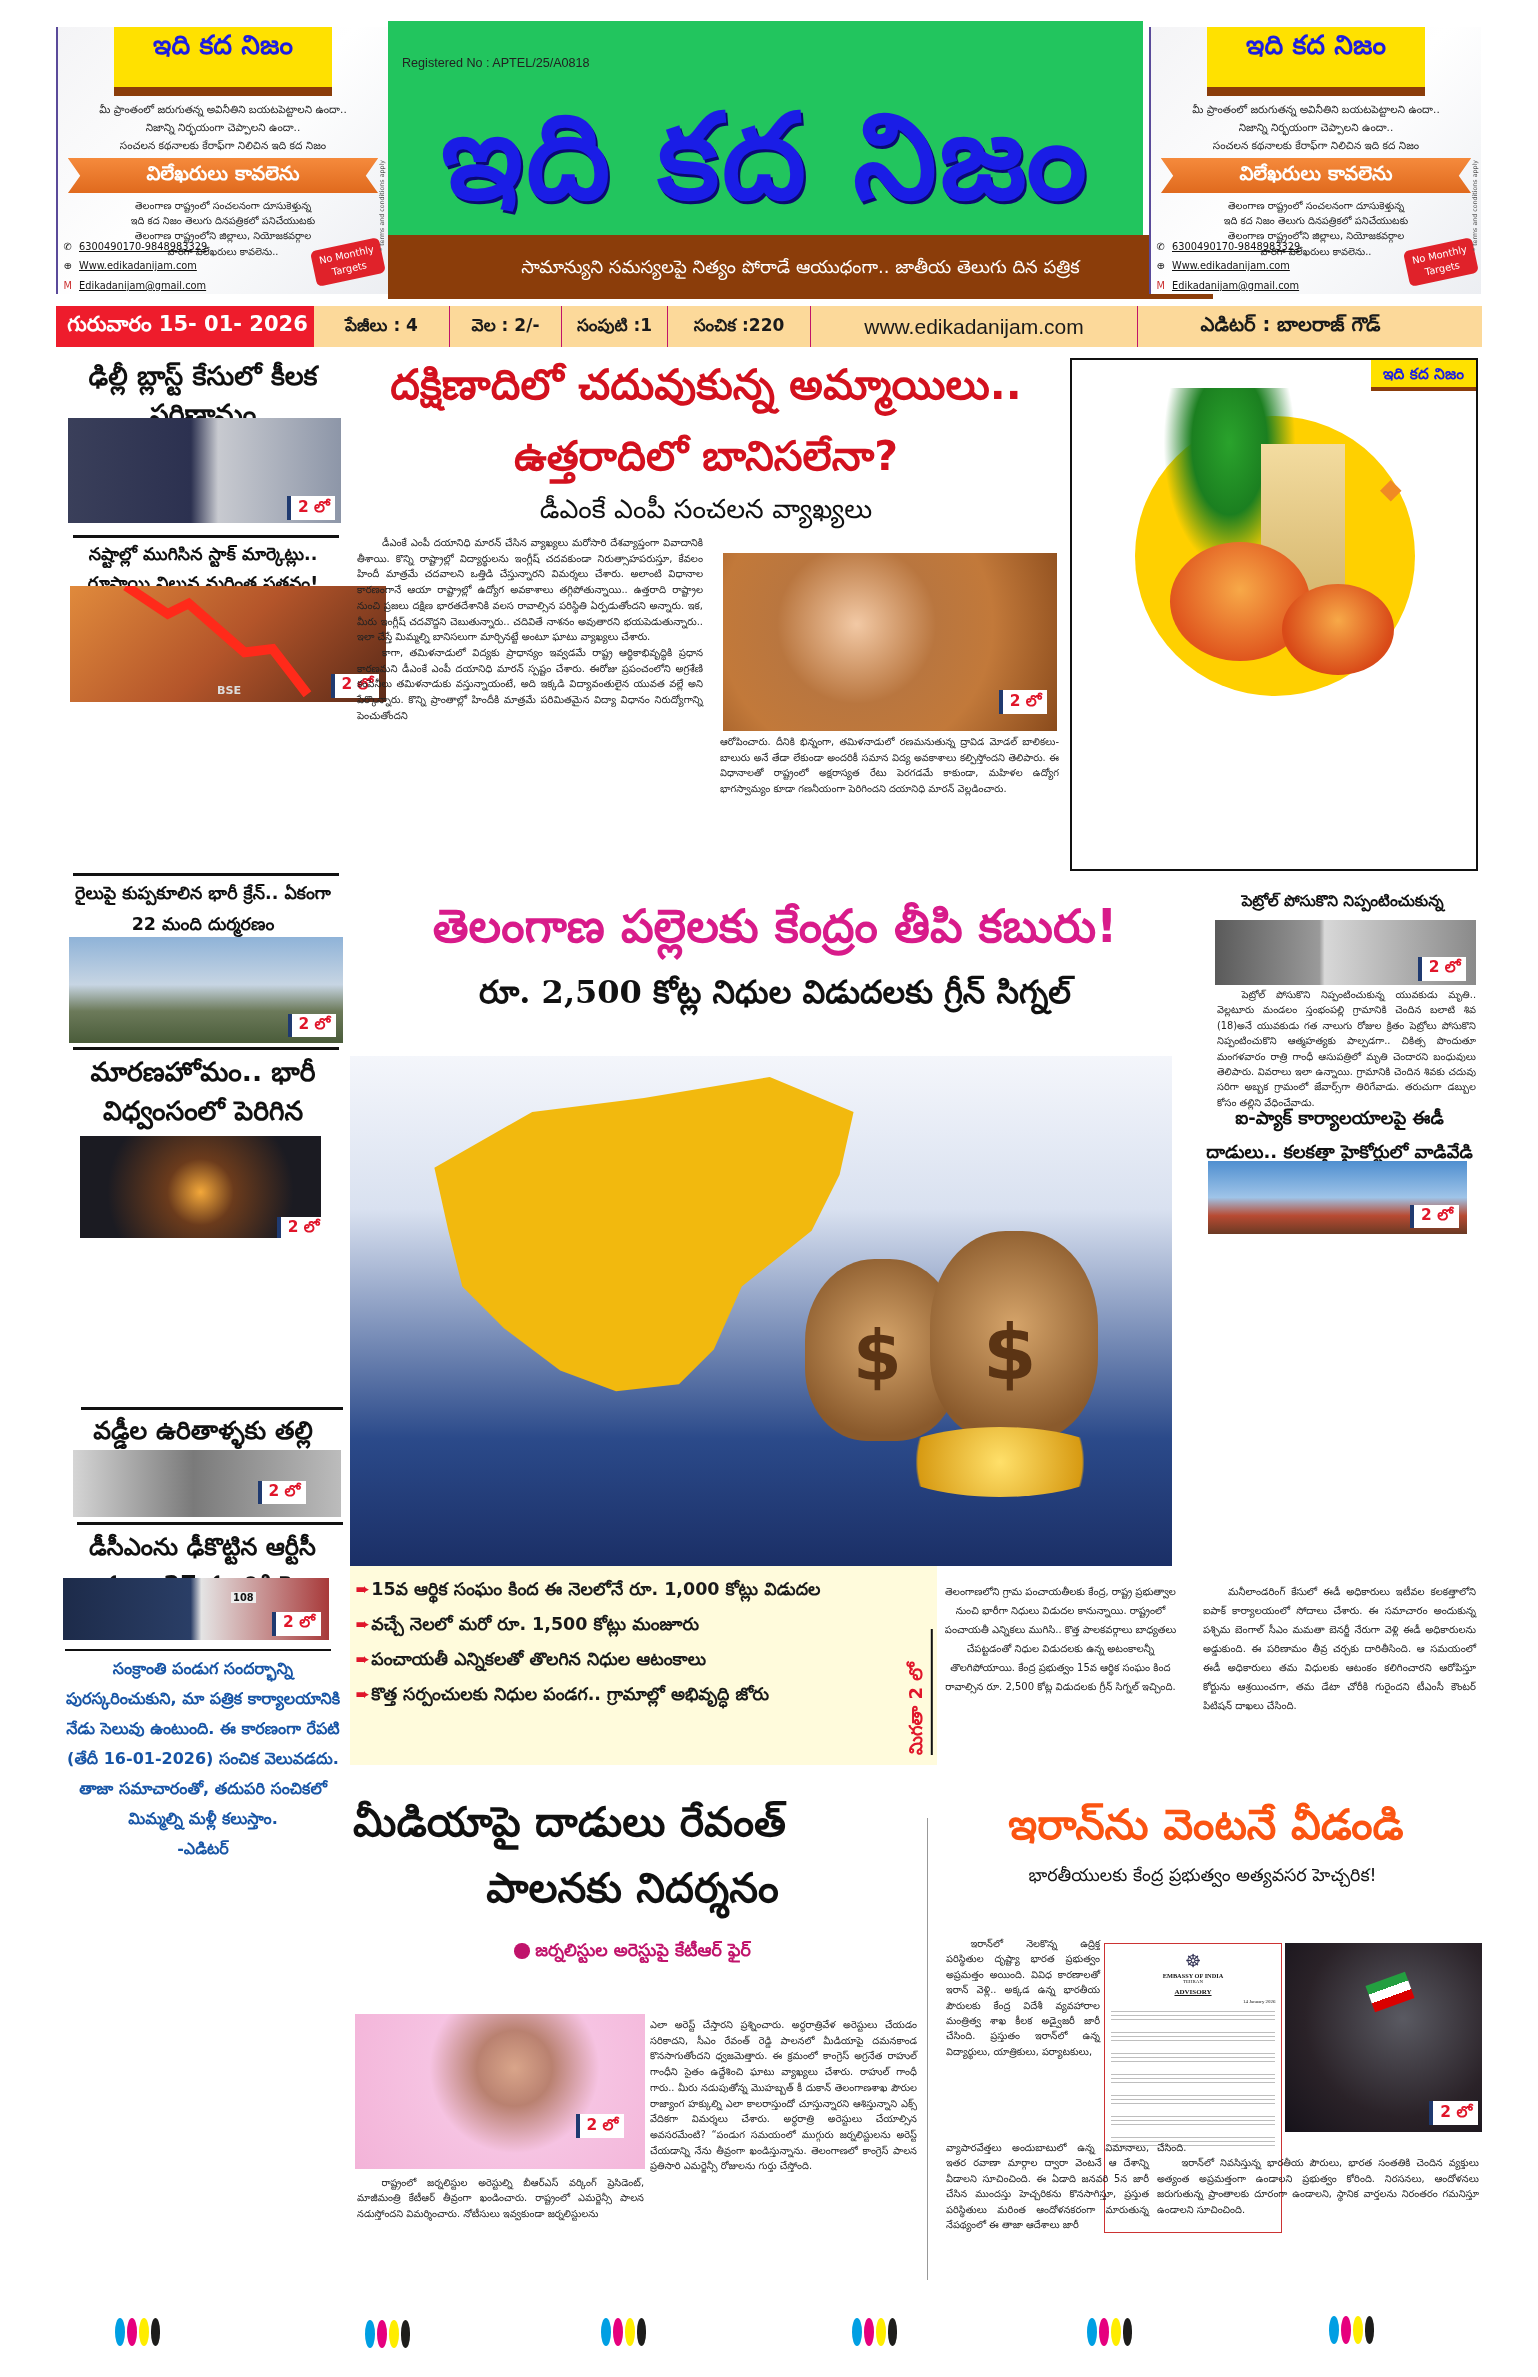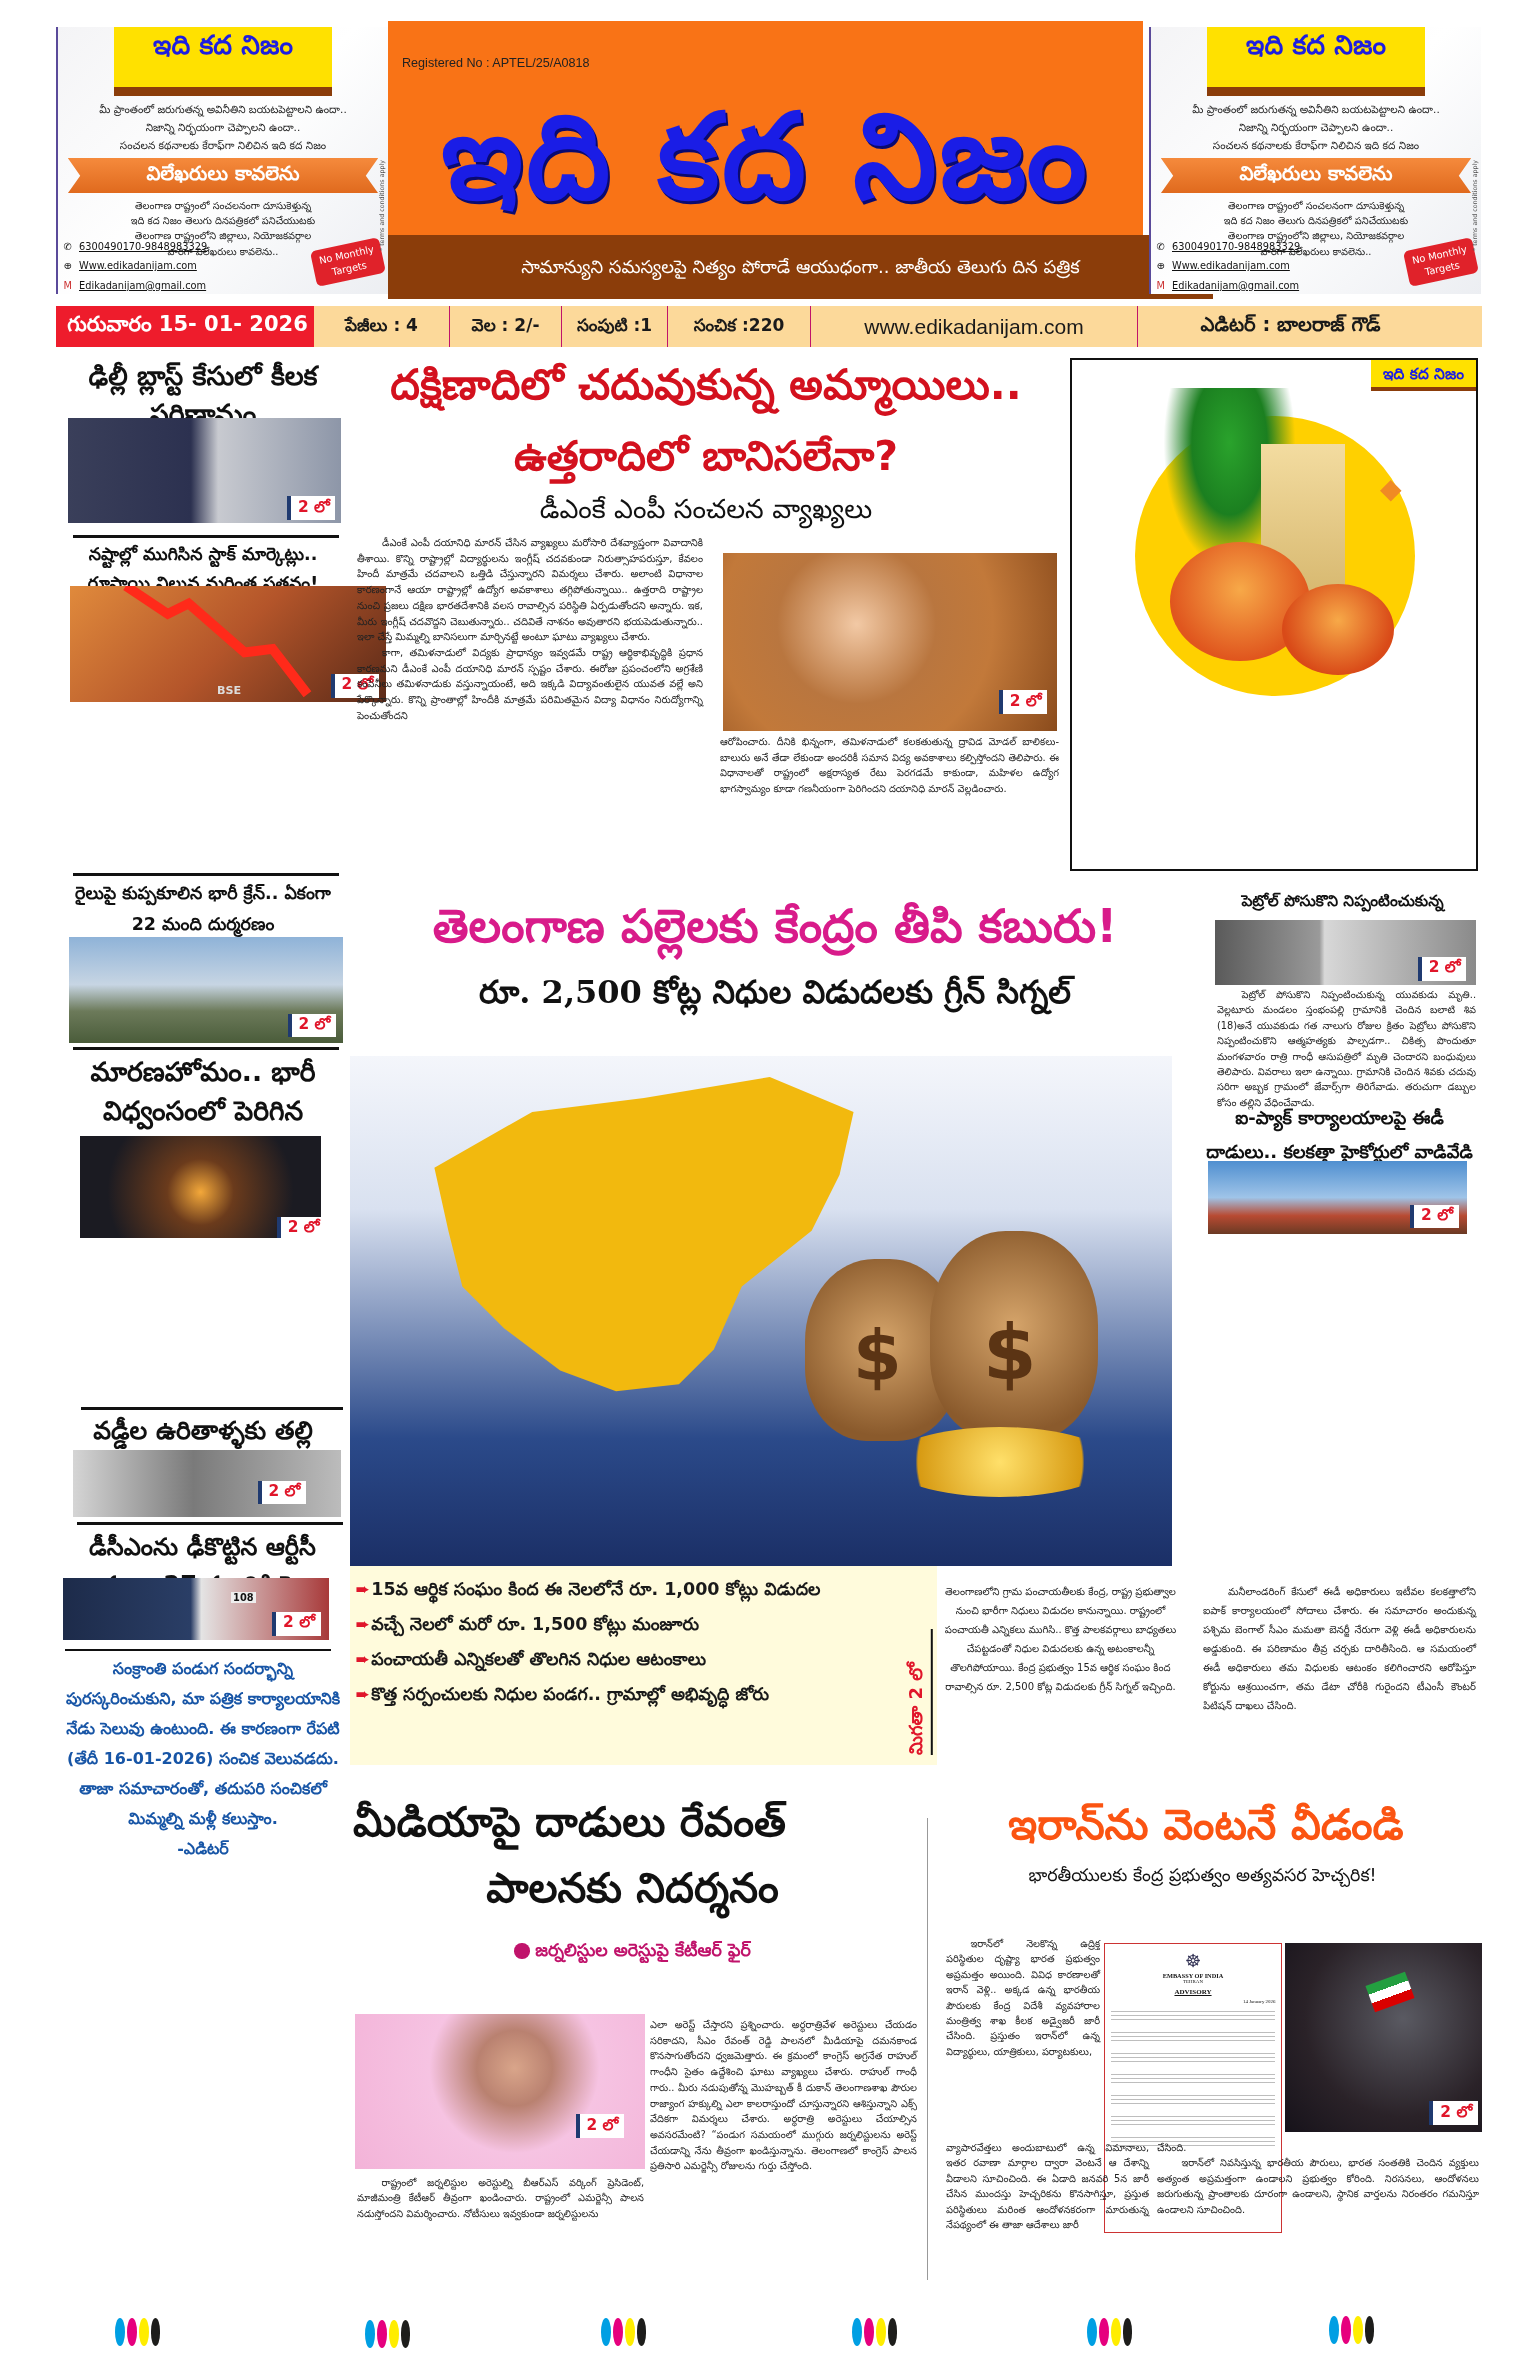--- a/index.html
+++ b/index.html
@@ -12,21 +12,21 @@
   .ad-box { background: linear-gradient(135deg,#f4f4f6 0%,#ffffff 50%,#eceef2 100%); border-left: 2.1px solid #5a4a9a; overflow: hidden; }
   .mini-mast { background: #ffe100; border-bottom: 9.8px solid #8b3d0a; text-align: center; }
   .mini-mast-title { color: #1d1ee0; font-weight: bold; font-size: 26.6px; padding-top: 2.8px; }
   .ad-line { font-size: 10.5px; text-align: center; color: #222; line-height: 18px; }
   .ad-ribbon { background: linear-gradient(#f58a3c,#e06a1e); color: #fff; font-weight: bold; font-size: 21px; text-align: center; margin: 4.2px 9.8px; padding: 4.2px 0; clip-path: polygon(0 0,100% 0,96% 50%,100% 100%,0 100%,4% 50%); }
   .ad-contact { font-size: 9.8px; color: #111; text-decoration: underline; line-height: 19.6px; padding-left: 21px; position: relative; }
   .ad-contact .ic { position: absolute; left: 5.6px; top: 0; font-size: 9.8px; text-decoration: none; }
   .ad-badge { background: #e0222a; color: #fff; border-radius: 5.6px; transform: rotate(-12deg); font-size: 9.8px; text-align: center; padding: 4.2px 5.6px; line-height: 14px; }
   .ad-terms { writing-mode: vertical-rl; transform: rotate(180deg); font-size: 6.3px; color: #555; }
 
-  .masthead { background: #f97316; }
+  .masthead { background: #22c55e; }
   .masthead-reg { font-family: "Liberation Sans Narrow","Liberation Sans", sans-serif; font-size: 12.6px; color: #222; }
   .masthead-title { color: #1a1de6; font-weight: bold; font-size: 119px; text-shadow: 2.1px 2.8px 0 #0a0a70; letter-spacing: 2.8px; text-align: center; }
   .masthead-tag { background: #8b3d0a; color: #fff; font-size: 18px; text-align: center; }
 
   
   .infobar { background: #fcd99a; display: flex; align-items: center; }
   .info-date { background: #ee1c2c; color: #fff; font-size: 21px; font-weight: bold; height: 100%; display: flex; align-items: center; padding-left: 11.2px; width: 258px; }
   .info-seg { font-size: 17px; font-weight: bold; color: #1a1a1a; height: 100%; display: flex; align-items: center; justify-content: center; border-right: 1.4px solid #c0136b; }
   .info-seg.last { border-right: none; }
   .info-url { font-weight: normal; font-size: 21px; font-family: "Liberation Sans", sans-serif; }
@@ -163,21 +163,21 @@
 <div class="abs red-hl" style="left:353px;top:428px;width:706px;font-size:41px;line-height:56px;">ఉత్తరాదిలో బానిసలేనా?</div>
 <div class="abs hl-black" style="left:353px;top:489px;width:706px;font-size:26.6px;font-weight:normal;line-height:39px;">డీఎంకే ఎంపీ సంచలన వ్యాఖ్యలు</div>
 <div class="abs body-text" style="left:357px;top:535px;width:346px;font-size:10px;line-height:15.7px;">
   <p>డీఎంకే ఎంపీ దయానిధి మారన్ చేసిన వ్యాఖ్యలు మరోసారి దేశవ్యాప్తంగా వివాదానికి తీశాయి. కొన్ని రాష్ట్రాల్లో విద్యార్థులను ఇంగ్లీష్ చదవకుండా నిరుత్సాహపరుస్తూ, కేవలం హిందీ మాత్రమే చదవాలని ఒత్తిడి చేస్తున్నారని విమర్శలు చేశారు. అలాంటి విధానాల కారణంగానే ఆయా రాష్ట్రాల్లో ఉద్యోగ అవకాశాలు తగ్గిపోతున్నాయి.. ఉత్తరాది రాష్ట్రాల నుంచి ప్రజలు దక్షిణ భారతదేశానికి వలస రావాల్సిన పరిస్థితి ఏర్పడుతోందని అన్నారు. ఇక, మీరు ఇంగ్లీష్ చదవొద్దని చెబుతున్నారు.. చదివితే నాశనం అవుతారని భయపెడుతున్నారు.. ఇలా చేస్తే మిమ్మల్ని బానిసలుగా మార్చినట్టే అంటూ ఘాటు వ్యాఖ్యలు చేశారు.</p>
   <p>కాగా, తమిళనాడులో విద్యకు ప్రాధాన్యం ఇవ్వడమే రాష్ట్ర ఆర్థికాభివృద్ధికి ప్రధాన కారణమని డీఎంకే ఎంపీ దయానిధి మారన్ స్పష్టం చేశారు. ఈరోజు ప్రపంచంలోని అగ్రశేణి కంపెనీలు తమిళనాడుకు వస్తున్నాయంటే, అది ఇక్కడి విద్యావంతులైన యువత వల్లే అని పేర్కొన్నారు. కొన్ని ప్రాంతాల్లో హిందీకి మాత్రమే పరిమితమైన విద్యా విధానం నిరుద్యోగాన్ని పెంచుతోందని</p>
 </div>
 <div class="photo" style="left:723px;top:553px;width:334px;height:178px;background:radial-gradient(circle at 40% 40%,#f2c9a5 0%,#b9763f 35%,#c2793a 60%,#8a4b1c 100%);">
   <div class="badge2" style="right:9.8px;bottom:17px;">2 లో</div>
 </div>
 <div class="abs body-text" style="left:720px;top:734px;width:339px;font-size:9.8px;line-height:15.7px;">
-  <div>ఆరోపించారు. దీనికి భిన్నంగా, తమిళనాడులో కలకతుతున్న ద్రావిడ మోడల్ బాలికలు- బాలురు అనే తేడా లేకుండా అందరికీ సమాన విద్య అవకాశాలు కల్పిస్తోందని తెలిపారు. ఈ విధానాలతో రాష్ట్రంలో అక్షరాస్యత రేటు పెరగడమే కాకుండా, మహిళల ఉద్యోగ భాగస్వామ్యం కూడా గణనీయంగా పెరిగిందని దయానిధి మారన్ వెల్లడించారు.</div>
+  <div>ఆరోపించారు. దీనికి భిన్నంగా, తమిళనాడులో రణమనుతున్న ద్రావిడ మోడల్ బాలికలు- బాలురు అనే తేడా లేకుండా అందరికీ సమాన విద్య అవకాశాలు కల్పిస్తోందని తెలిపారు. ఈ విధానాలతో రాష్ట్రంలో అక్షరాస్యత రేటు పెరగడమే కాకుండా, మహిళల ఉద్యోగ భాగస్వామ్యం కూడా గణనీయంగా పెరిగిందని దయానిధి మారన్ వెల్లడించారు.</div>
 </div>
 
 <div class="abs" style="left:1070px;top:358px;width:408px;height:513px;border:2.1px solid #111;background:#fff;overflow:hidden;">
   <div class="abs" style="right:0;top:0;width:105px;height:31px;background:#ffe100;border-bottom:4.2px solid #8b3d0a;color:#1a1de6;font-weight:bold;font-size:15.4px;text-align:center;line-height:28px;">
     <span>ఇది కద నిజం</span>
   </div>
   <div class="abs" style="left:63px;top:56px;width:280px;height:280px;border-radius:50%;background:#ffd000;"></div>
   <div class="abs" style="left:91px;top:28px;width:133px;height:182px;background:radial-gradient(ellipse at 50% 30%,#2aa32c 0%,#1b7f20 40%,transparent 70%);"></div>
   <div class="abs" style="left:189px;top:84px;width:84px;height:168px;background:linear-gradient(#f3dca0,#d4b46a);"></div>
   <div class="abs" style="left:98px;top:182px;width:140px;height:119px;border-radius:50%;background:radial-gradient(circle at 50% 40%,#f7a948,#e0561e 70%);"></div>

